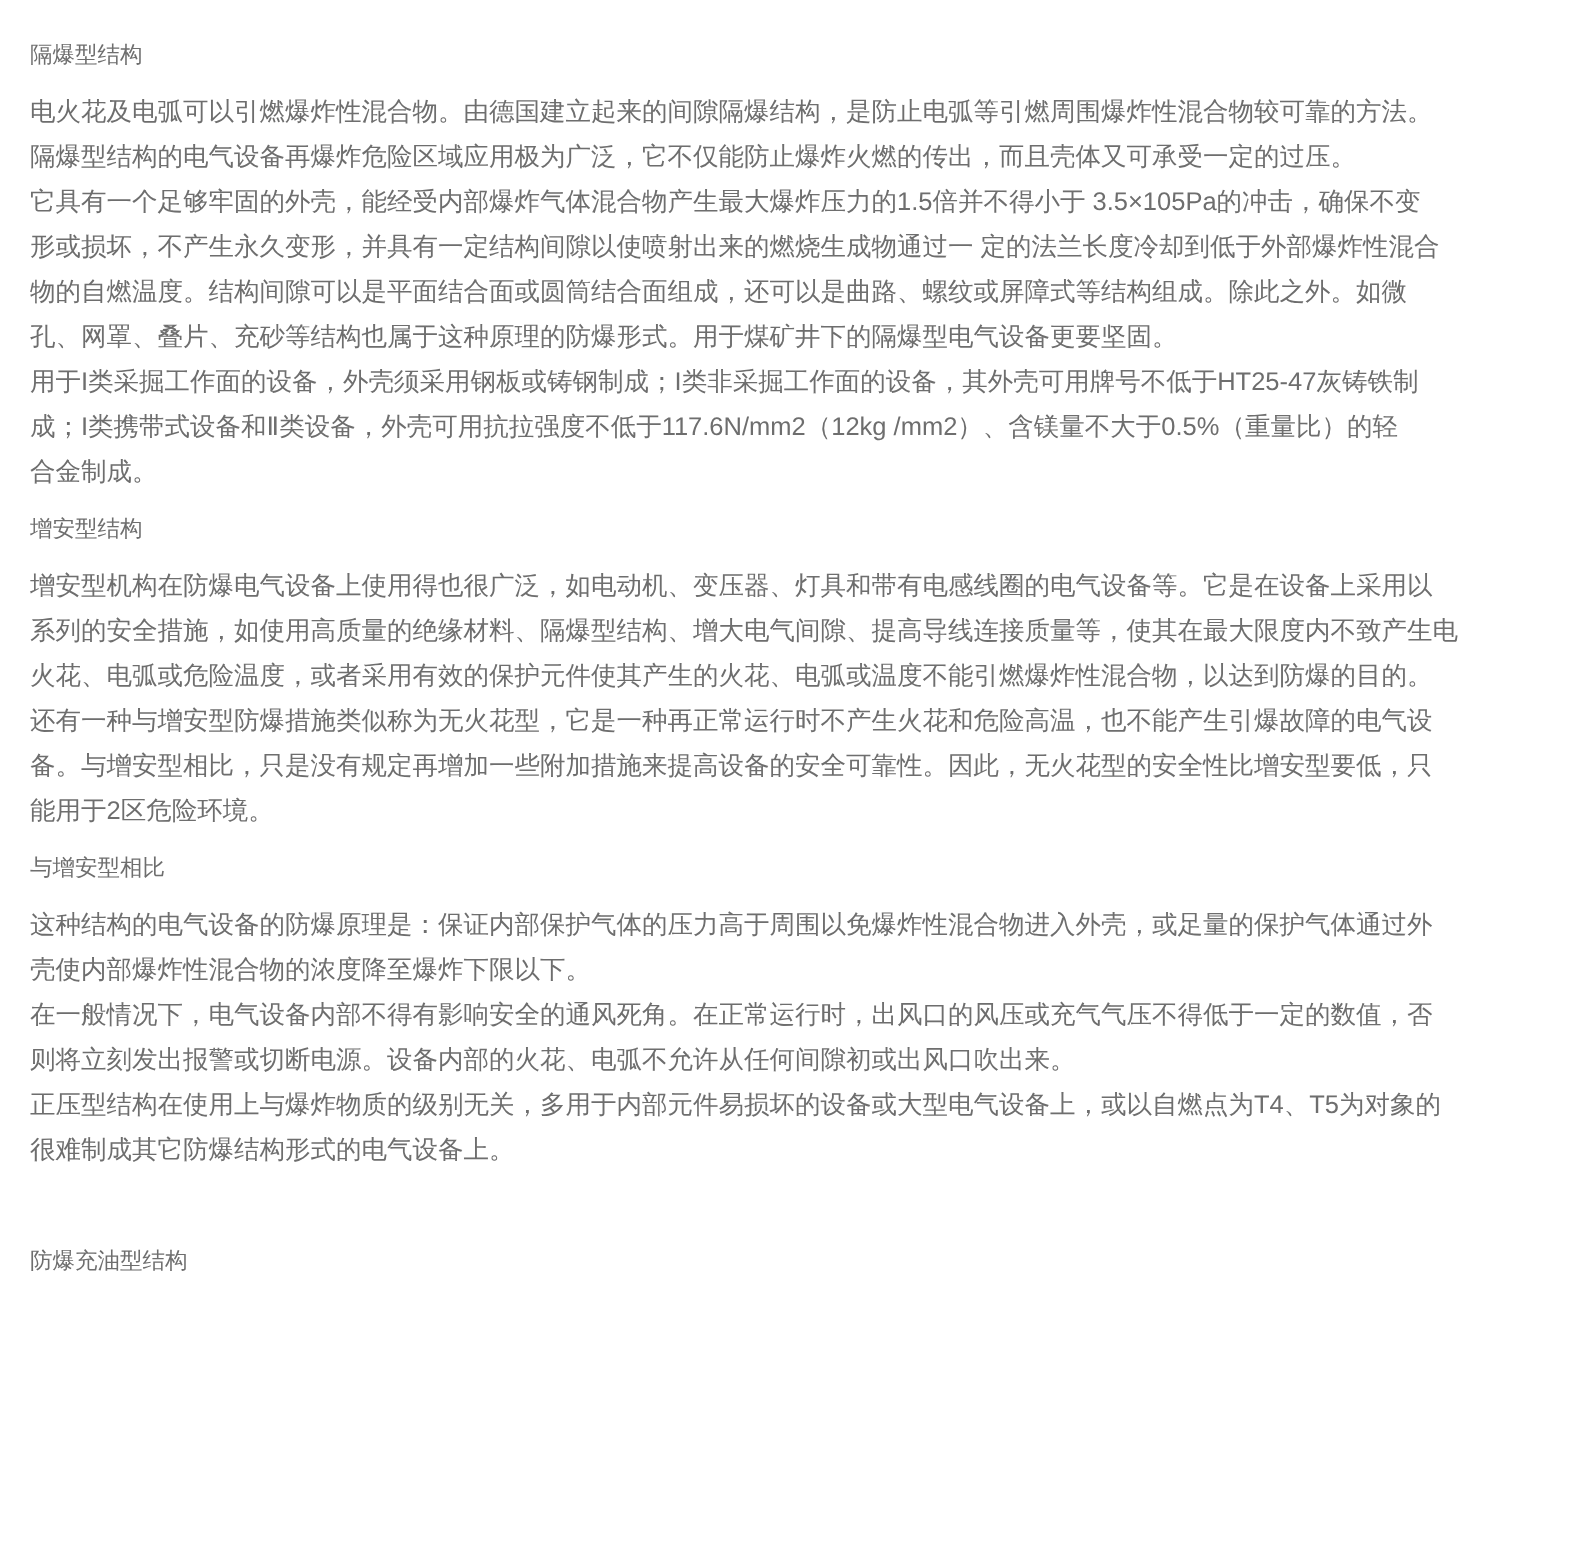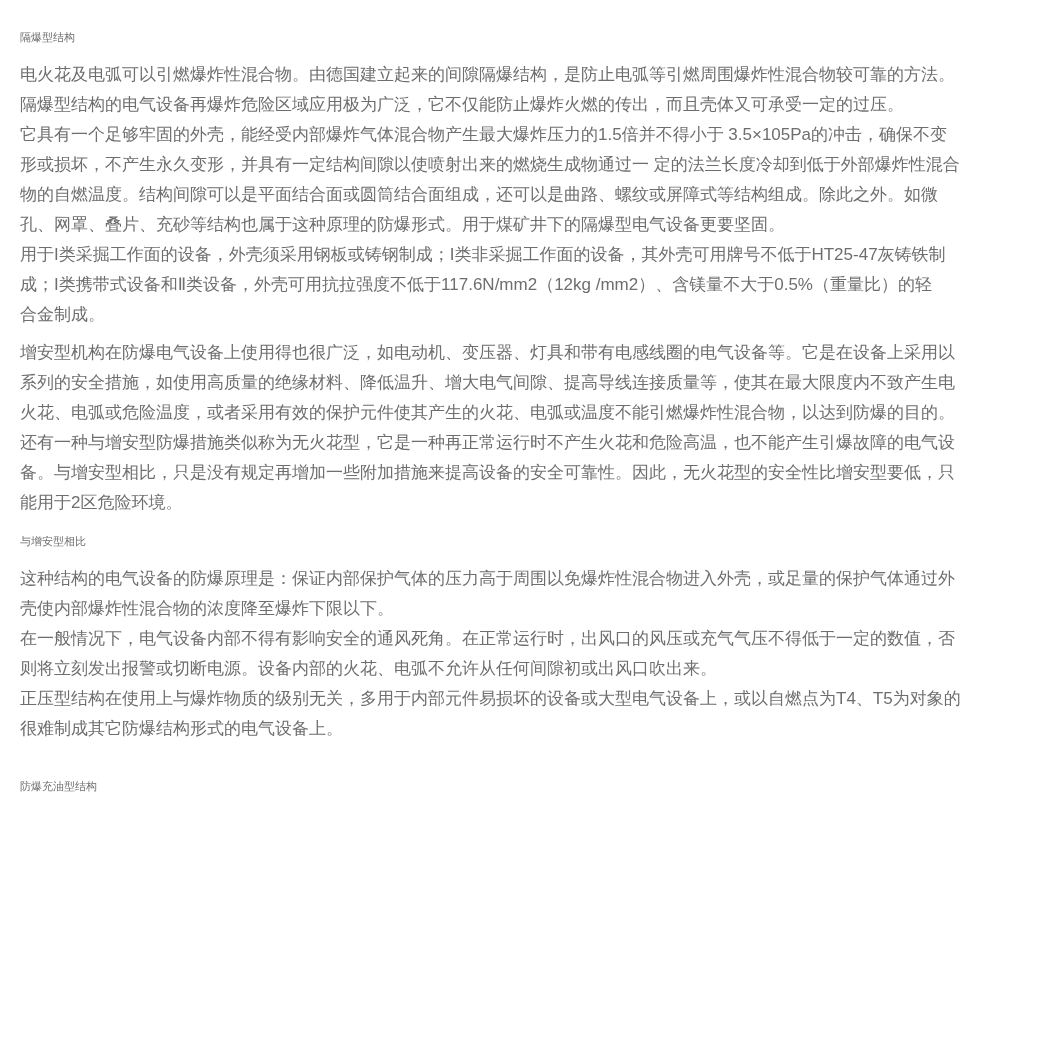--- a/index.html
+++ b/index.html
@@ -16,32 +16,32 @@
   .doc {
     box-sizing: border-box;
     width: 1054px;
     padding: 22px 20px 0 20px;
     color: #6e6e6e;
     font-size: 17px;
     line-height: 30px;
   }
   .sec-heading {
     margin: 0 0 8px 0;
-    font-size: 11px;
+    font-size: 15px;
     font-weight: normal;
     color: #6e6e6e;
     line-height: 30px;
   }
   .sec-body {
     margin: 0 0 8px 0;
     white-space: pre-line;
     word-break: break-all;
   }
   .sec--extra-gap .sec-heading {
-    margin-top: 27px;
+    margin-top: 44px;
     font-family: Liberation Serif, serif;
   }
 </style>
 </head>
 <body>
 
 <div class="doc">
 
   <div class="sec">
     <div class="sec-heading">隔爆型结构</div>
@@ -50,22 +50,23 @@
 它具有一个足够牢固的外壳，能经受内部爆炸气体混合物产生最大爆炸压力的1.5倍并不得小于 3.5×105Pa的冲击，确保不变
 形或损坏，不产生永久变形，并具有一定结构间隙以使喷射出来的燃烧生成物通过一 定的法兰长度冷却到低于外部爆炸性混合
 物的自燃温度。结构间隙可以是平面结合面或圆筒结合面组成，还可以是曲路、螺纹或屏障式等结构组成。除此之外。如微
 孔、网罩、叠片、充砂等结构也属于这种原理的防爆形式。用于煤矿井下的隔爆型电气设备更要坚固。
 用于I类采掘工作面的设备，外壳须采用钢板或铸钢制成；I类非采掘工作面的设备，其外壳可用牌号不低于HT25-47灰铸铁制
 成；I类携带式设备和Ⅱ类设备，外壳可用抗拉强度不低于117.6N/mm2（12kg /mm2）、含镁量不大于0.5%（重量比）的轻
 合金制成。</div>
   </div>
 
   <div class="sec">
+    <div class="sec-heading">增安型结构</div>
     <div class="sec-body">增安型机构在防爆电气设备上使用得也很广泛，如电动机、变压器、灯具和带有电感线圈的电气设备等。它是在设备上采用以
-系列的安全措施，如使用高质量的绝缘材料、降低温升、增大电气间隙、提高导线连接质量等，使其在最大限度内不致产生电
+系列的安全措施，如使用高质量的绝缘材料、隔爆型结构、增大电气间隙、提高导线连接质量等，使其在最大限度内不致产生电
 火花、电弧或危险温度，或者采用有效的保护元件使其产生的火花、电弧或温度不能引燃爆炸性混合物，以达到防爆的目的。
 还有一种与增安型防爆措施类似称为无火花型，它是一种再正常运行时不产生火花和危险高温，也不能产生引爆故障的电气设
 备。与增安型相比，只是没有规定再增加一些附加措施来提高设备的安全可靠性。因此，无火花型的安全性比增安型要低，只
 能用于2区危险环境。</div>
   </div>
 
   <div class="sec">
     <div class="sec-heading">与增安型相比</div>
     <div class="sec-body">这种结构的电气设备的防爆原理是：保证内部保护气体的压力高于周围以免爆炸性混合物进入外壳，或足量的保护气体通过外
 壳使内部爆炸性混合物的浓度降至爆炸下限以下。

